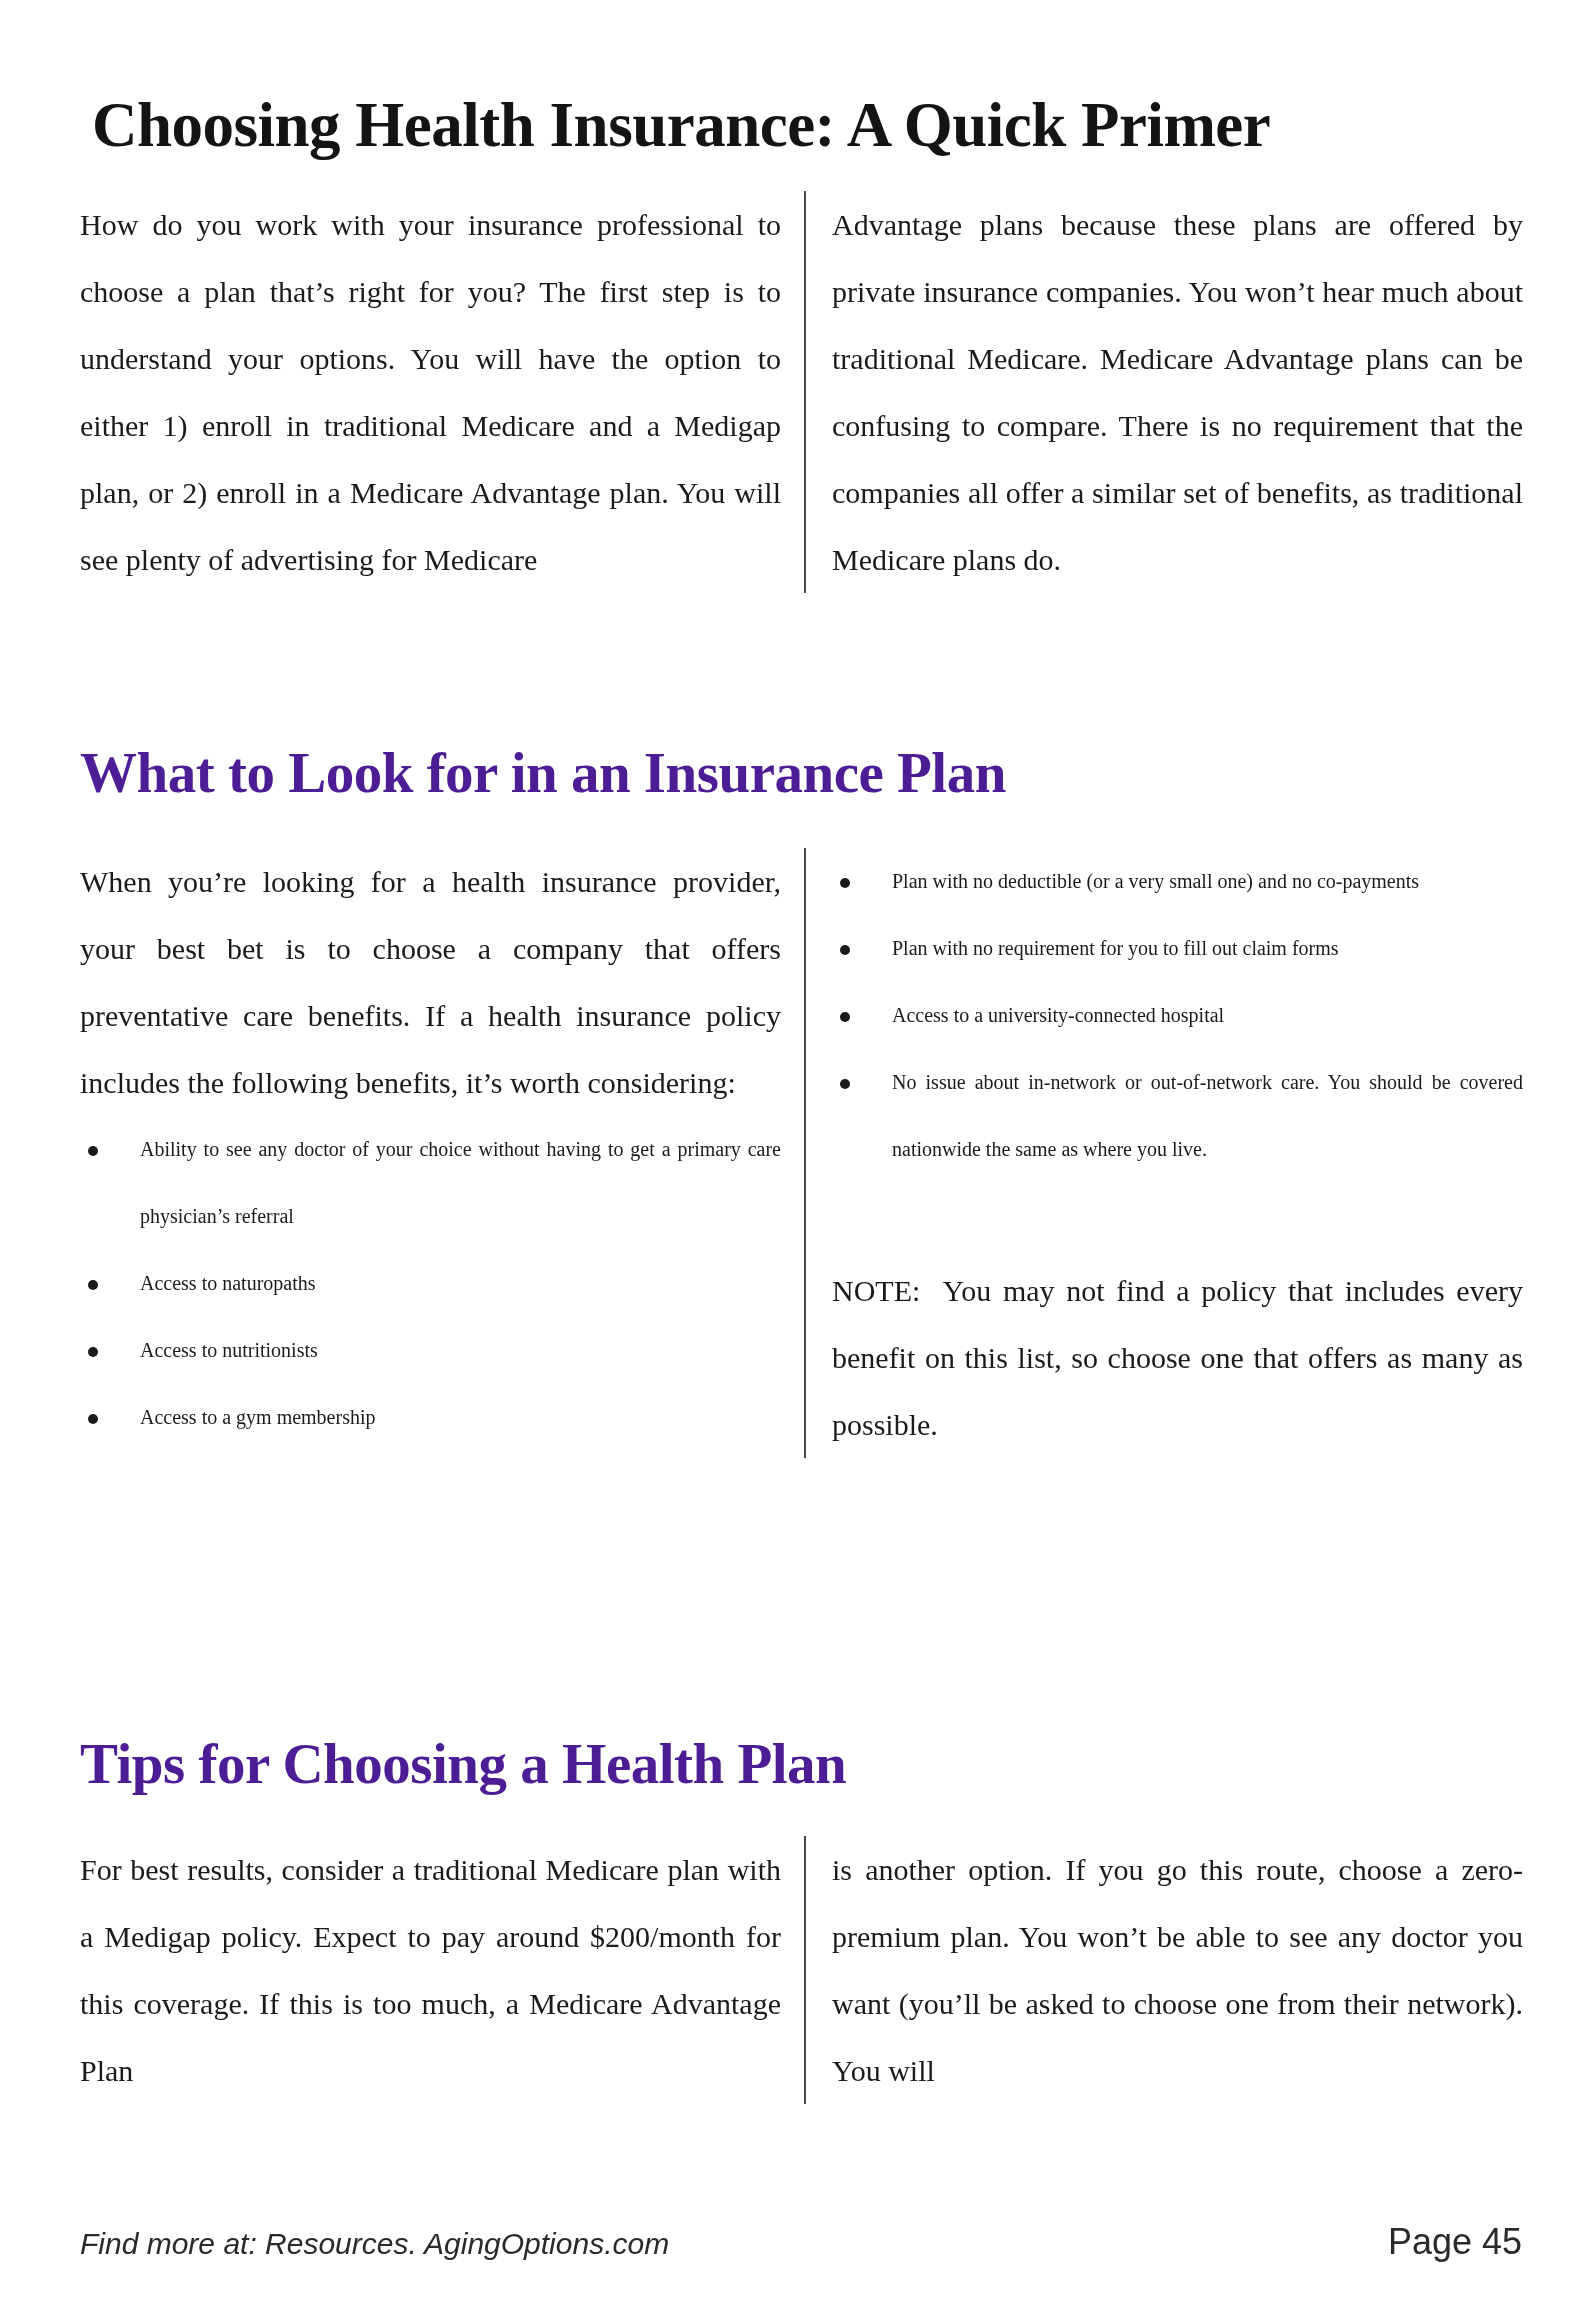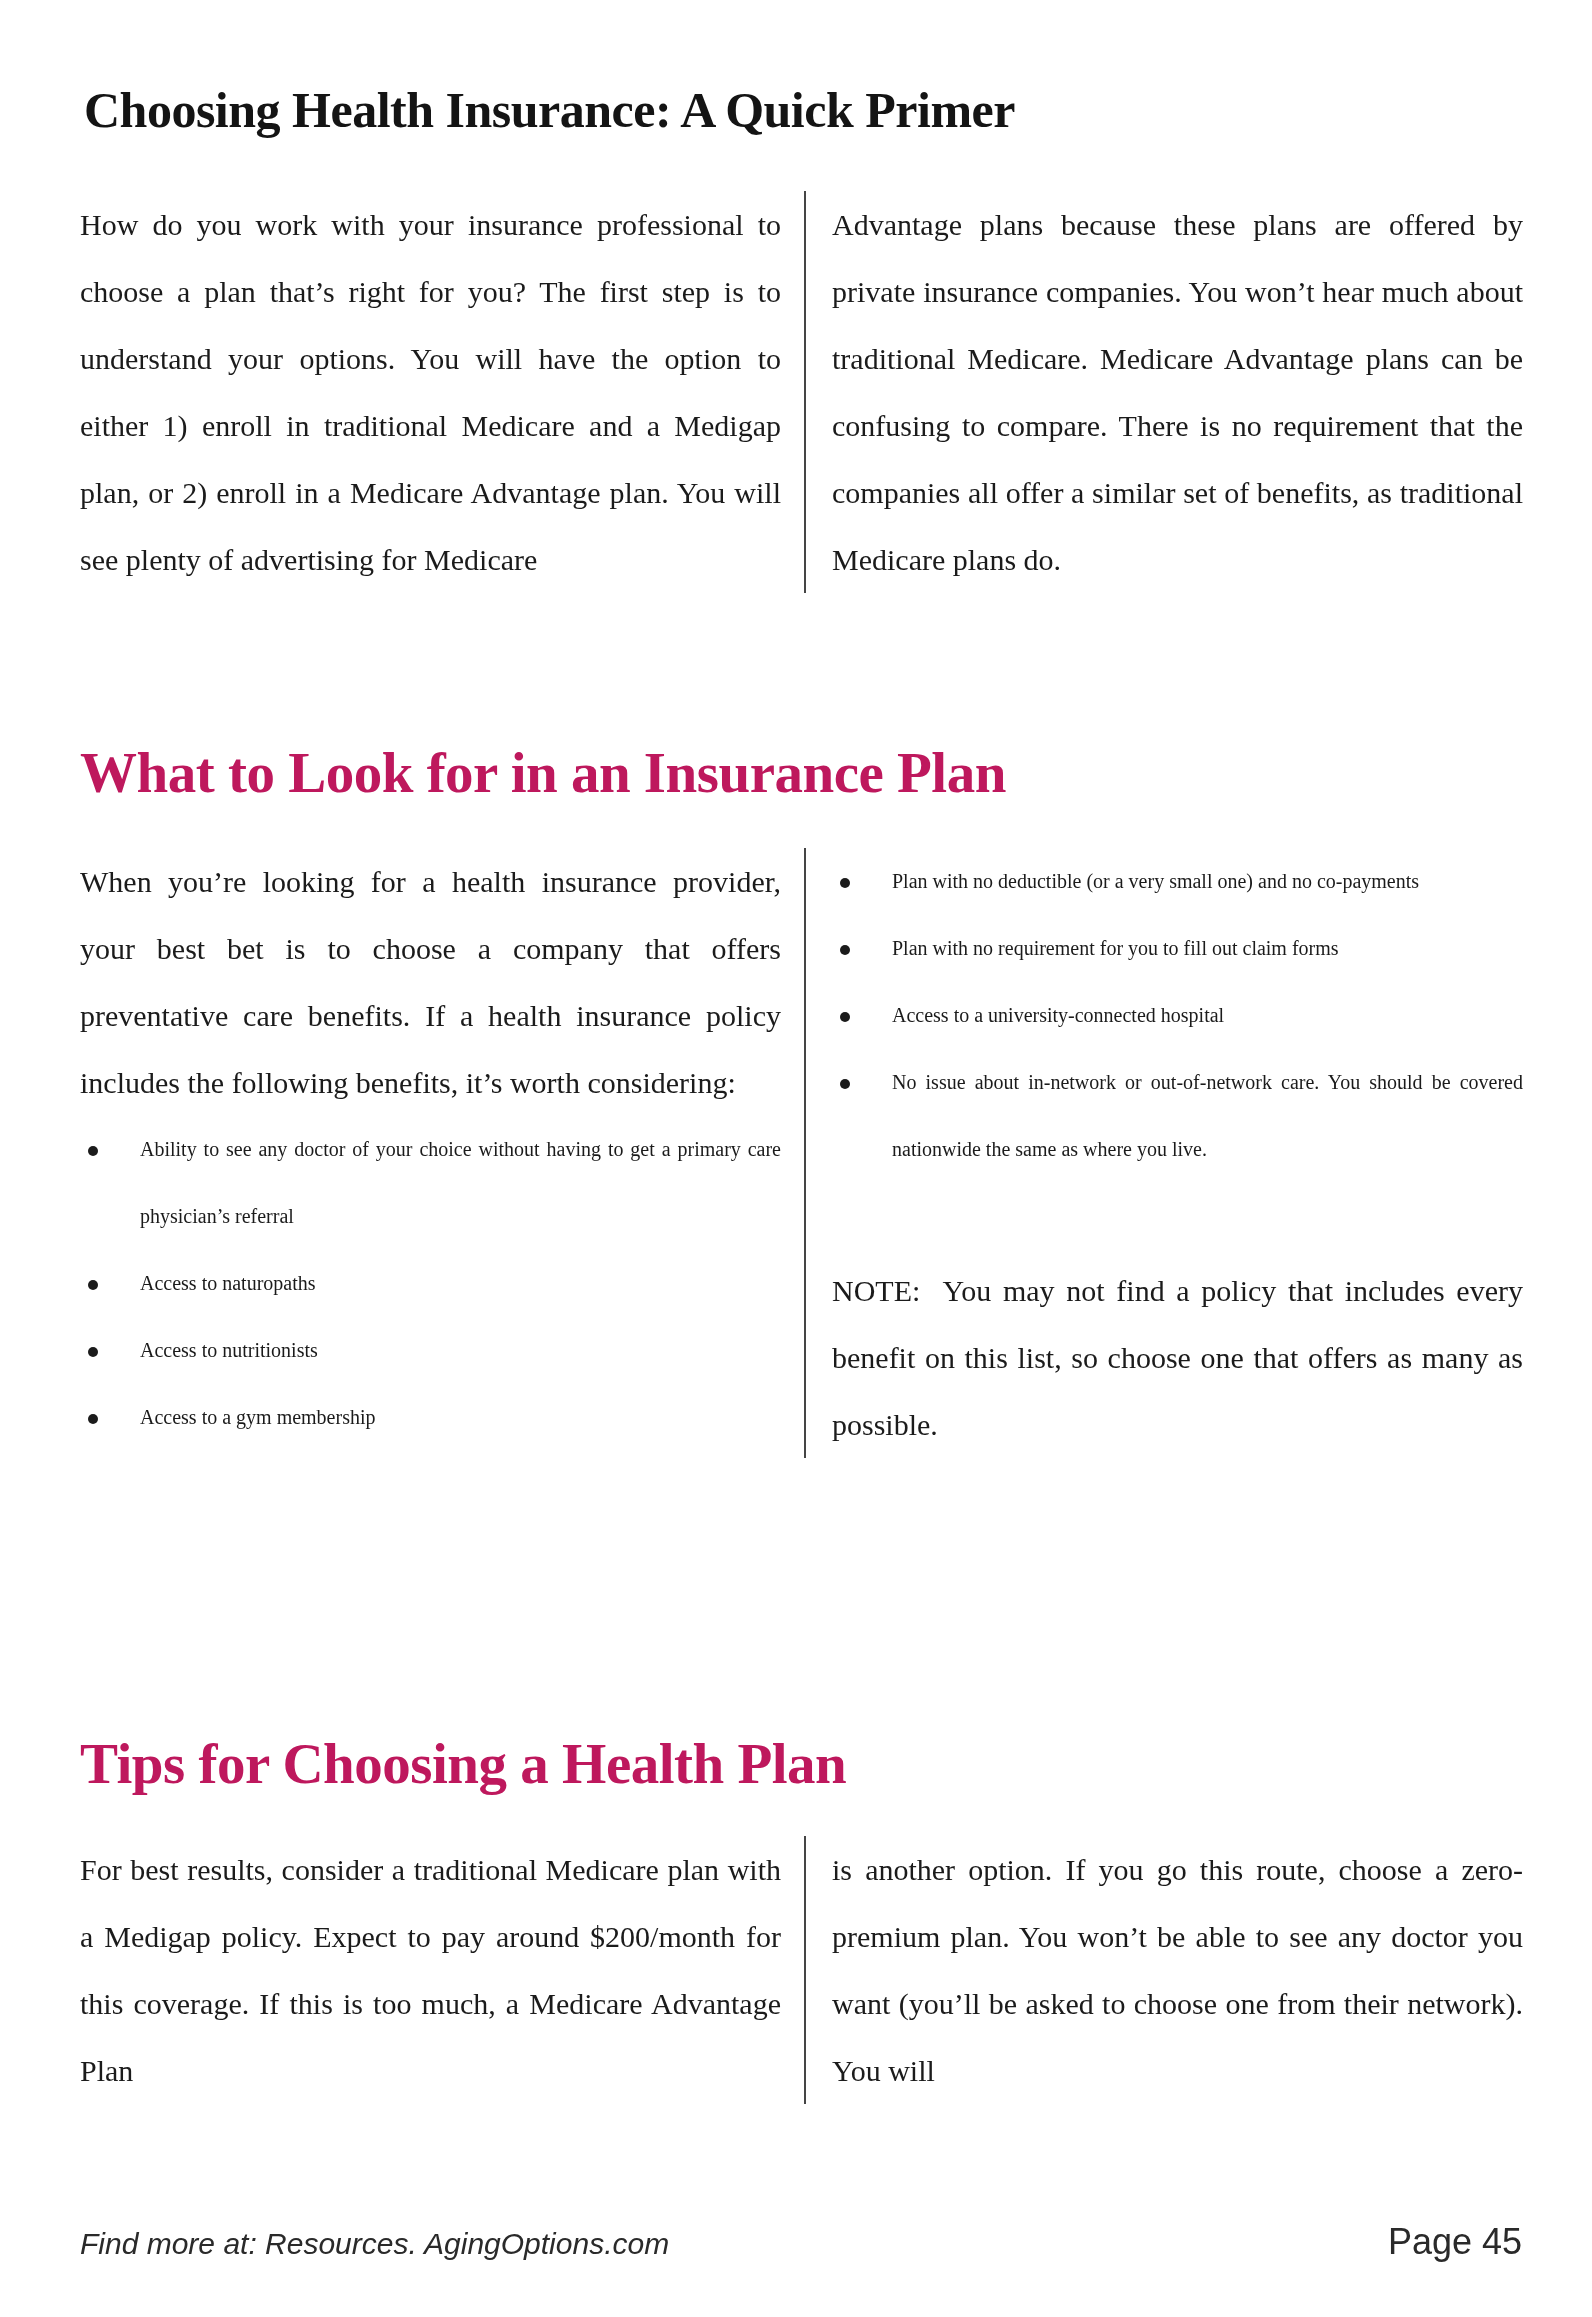--- a/index.html
+++ b/index.html
@@ -10,36 +10,36 @@
     margin: 0 auto;
     background: #ffffff;
     font-family: "Liberation Serif", "DejaVu Serif", serif;
     color: #1b1b1b;
     overflow: hidden;
   }
   h1.title {
     position: absolute;
     left: 80px;
     top: 76px;
-    margin: 4px;
-    font-size: 50px;
+    margin: 12px;
+    font-size: 63px;
     font-weight: bold;
     line-height: 1.2;
     color: #141414;
     letter-spacing: -0.5px;
     white-space: nowrap;
   }
   h2.section-heading {
     position: absolute;
     left: 80px;
     margin: 0;
     font-size: 57px;
     font-weight: bold;
     line-height: 1.2;
-    color: #be185d;
+    color: #4c1d95;
     letter-spacing: -0.5px;
     white-space: nowrap;
   }
   .cols {
     position: absolute;
     left: 80px;
     width: 1443px;
     display: flex;
     align-items: stretch;
   }

